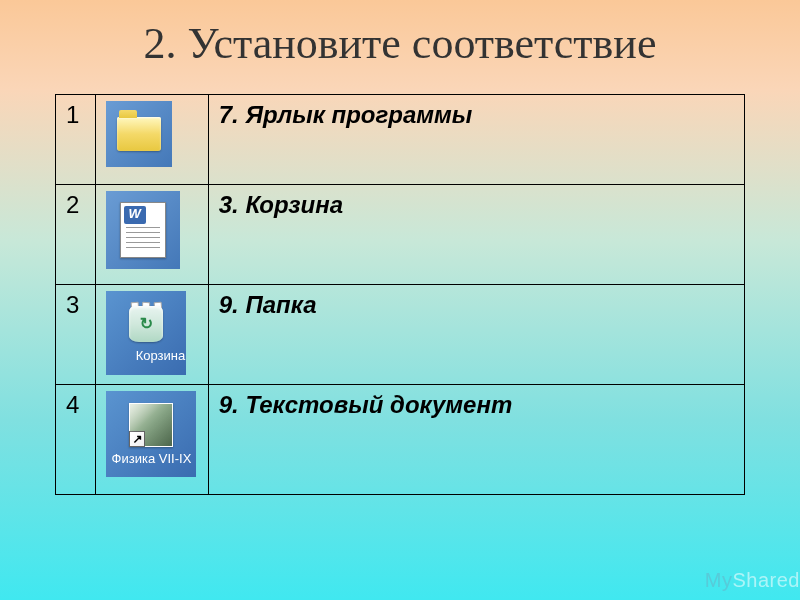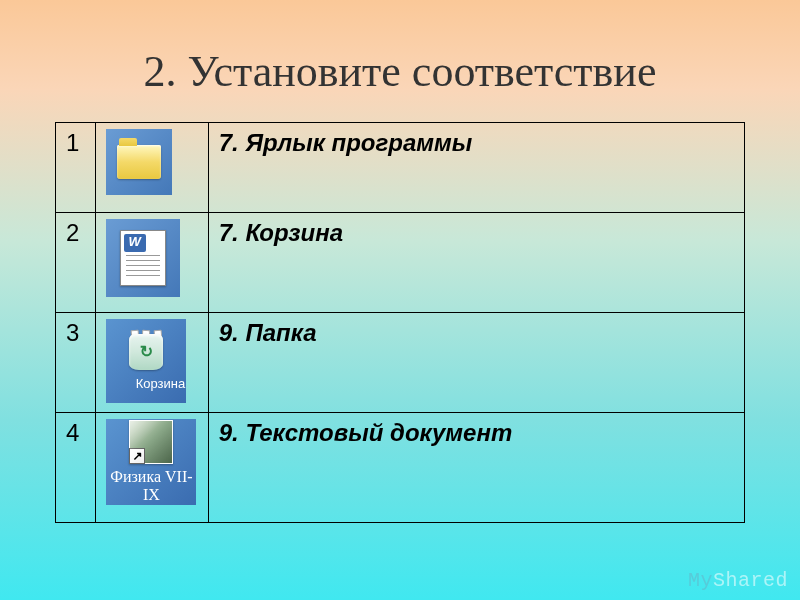--- a/index.html
+++ b/index.html
@@ -8,21 +8,21 @@
       height: 600px;
       background: linear-gradient(to bottom, #fac898 0%, #fad6b8 15%, #c8e8d8 40%, #80e0e0 70%, #40e8f0 100%);
       font-family: "Times New Roman", serif;
       overflow: hidden;
       position: relative;
     }
     .title {
       text-align: center;
       font-size: 44px;
       color: #333;
-      padding: 46px 0 25px 0;
+      padding: 18px 0 25px 0;
       font-weight: normal;
     }
     .match-table {
       border-collapse: collapse;
       margin: 0 auto;
       width: 690px;
     }
     .match-table td {
       border: 1px solid #000;
       vertical-align: top;
@@ -179,30 +179,30 @@
       background: #fff;
       border: 1px solid #666;
       display: flex; align-items: center; justify-content: center;
       font-size: 12px;
       color: #000;
       font-weight: bold;
       line-height: 1;
     }
     .shortcut-label {
       color: #fff;
-      font-size: 16px;
-      font-family: Liberation Serif, serif;
+      font-size: 13px;
+      font-family: Liberation Sans, sans-serif;
       margin-top: 4px;
       font-style: normal;
       font-weight: normal;
     }
     .watermark {
       position: absolute;
-      bottom: 8px; right: 12px;
-      font-family: Liberation Mono, monospace;
+      bottom: 8px; right: 0;
+      font-family: Liberation Sans, sans-serif;
       font-size: 20px;
       color: rgba(255,255,255,0.55);
       letter-spacing: 0.5px;
       margin-top: 14px;
     }
     .watermark .my { color: rgba(100,180,200,0.55); }
   </style>
 </head>
 <body>
 
@@ -221,21 +221,21 @@
   </tr>
   <tr class="row2">
     <td class="col-num">2</td>
     <td class="col-icon">
       <div class="icon-box word-bg">
         <div class="word-doc">
               <div class="word-lines"></div>
             </div>
       </div>
     </td>
-    <td class="col-text">7. Корзина</td>
+    <td class="col-text">3. Корзина</td>
   </tr>
   <tr class="row3">
     <td class="col-num">3</td>
     <td class="col-icon">
       <div class="icon-box bin-bg">
         <div class="bin">
           <div class="bin-top">
                 <span></span>
                 <span></span>
                 <span></span>

